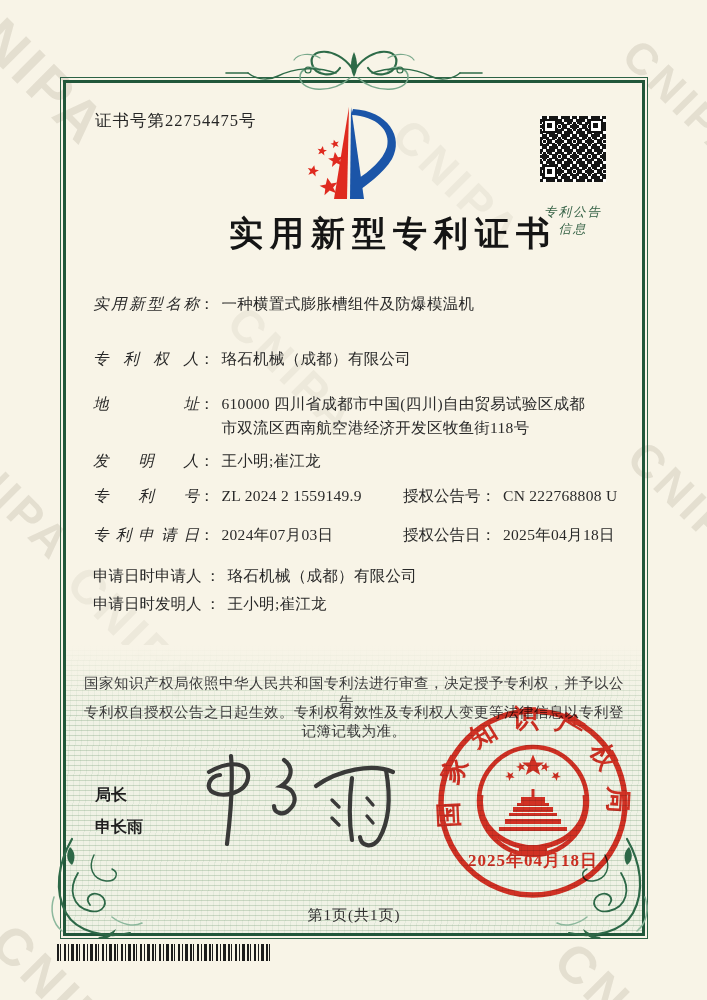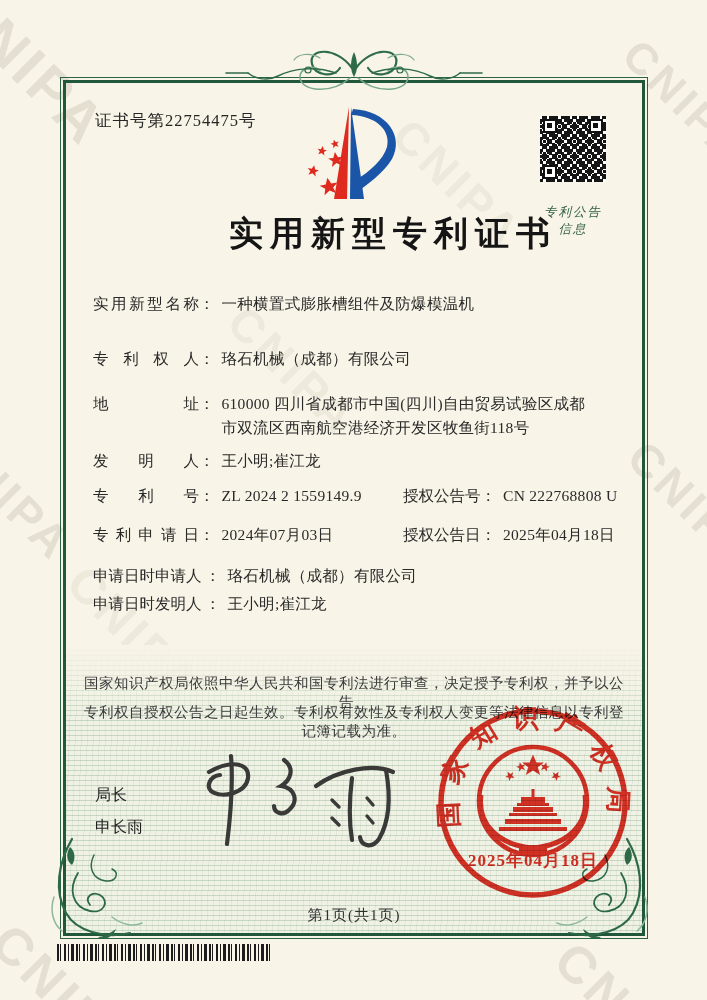--- a/index.html
+++ b/index.html
@@ -31,36 +31,36 @@
         repeating-conic-gradient(#151515 0% 25%, transparent 25% 50%);
       background-size:6px 6px, 10px 10px;background-position:0 0, 2px 3px;}
   .qf{position:absolute;width:14px;height:14px;background:#fff;border:2.5px solid #111;box-sizing:border-box;}
   .qf .qfd{position:absolute;left:2px;top:2px;width:5px;height:5px;background:#111;}
   .qf.tl{left:3px;top:3px}.qf.tr{right:3px;top:3px}.qf.bl{left:3px;bottom:3px}
   .qr-label{margin-top:22px;font-size:12.5px;color:#336044;letter-spacing:2px;font-style:italic;}
   .title{position:absolute;left:60px;top:211px;width:588px;text-align:center;z-index:3;
          font-size:34px;font-weight:600;letter-spacing:7px;color:#151515;margin-left:39px;}
   
   .row{position:absolute;left:93px;width:545px;z-index:3;font-size:15.5px;line-height:1.55;color:#292929;}
-  .jl{display:inline-block;width:106px;text-align:justify;text-align-last:justify;vertical-align:top;}
+  .jl{display:inline-block;width:106px;text-align:justify;text-align-last:justify;vertical-align:top;font-style:italic;}
   .jl7{display:inline-block;width:112px;vertical-align:top;}
   .colon{margin-right:7px;}
   .val{letter-spacing:0.3px;}
   .val-wrap{display:inline-block;width:372px;vertical-align:top;}
   .col2{position:absolute;left:310px;top:0;white-space:nowrap;}
   .r1{top:292px}.r2{top:347px}.r3{top:392px}.r4{top:449px}
   .r5{top:484px}.r6{top:523px}.r7{top:564px}.r8{top:592px}
   
   .stmt{position:absolute;left:78px;width:552px;text-align:center;z-index:3;
         font-size:14.5px;color:#3a3a3a;letter-spacing:0.5px;}
   .stmt.l1{top:674px}.stmt.l2{top:703px}
   
   .sigblock{position:absolute;left:95px;top:779px;z-index:3;
             font-family:"Liberation Sans","DejaVu Sans",sans-serif;
-            font-size:16px;line-height:2.0;color:#1f1f1f;font-weight:400;}
+            font-size:16px;line-height:2.0;color:#1f1f1f;font-weight:700;}
   .sig-svg{position:absolute;left:185px;top:738px;z-index:3;}
   
   .seal{position:absolute;left:433px;top:703px;z-index:4;mix-blend-mode:multiply;}
   
   .footer{position:absolute;left:60px;top:906px;width:588px;text-align:center;z-index:3;
           font-size:15px;color:#303030;letter-spacing:1px;font-family:Liberation Serif, serif;}
   .barcode{position:absolute;left:57px;top:944px;width:214px;height:17px;z-index:3;
            background:repeating-linear-gradient(90deg,
              #1c1c1c 0 2px, transparent 2px 3px, #1c1c1c 3px 4px, transparent 4px 7px,
              #1c1c1c 7px 9px, transparent 9px 11px, #1c1c1c 11px 12px, transparent 12px 14px,

